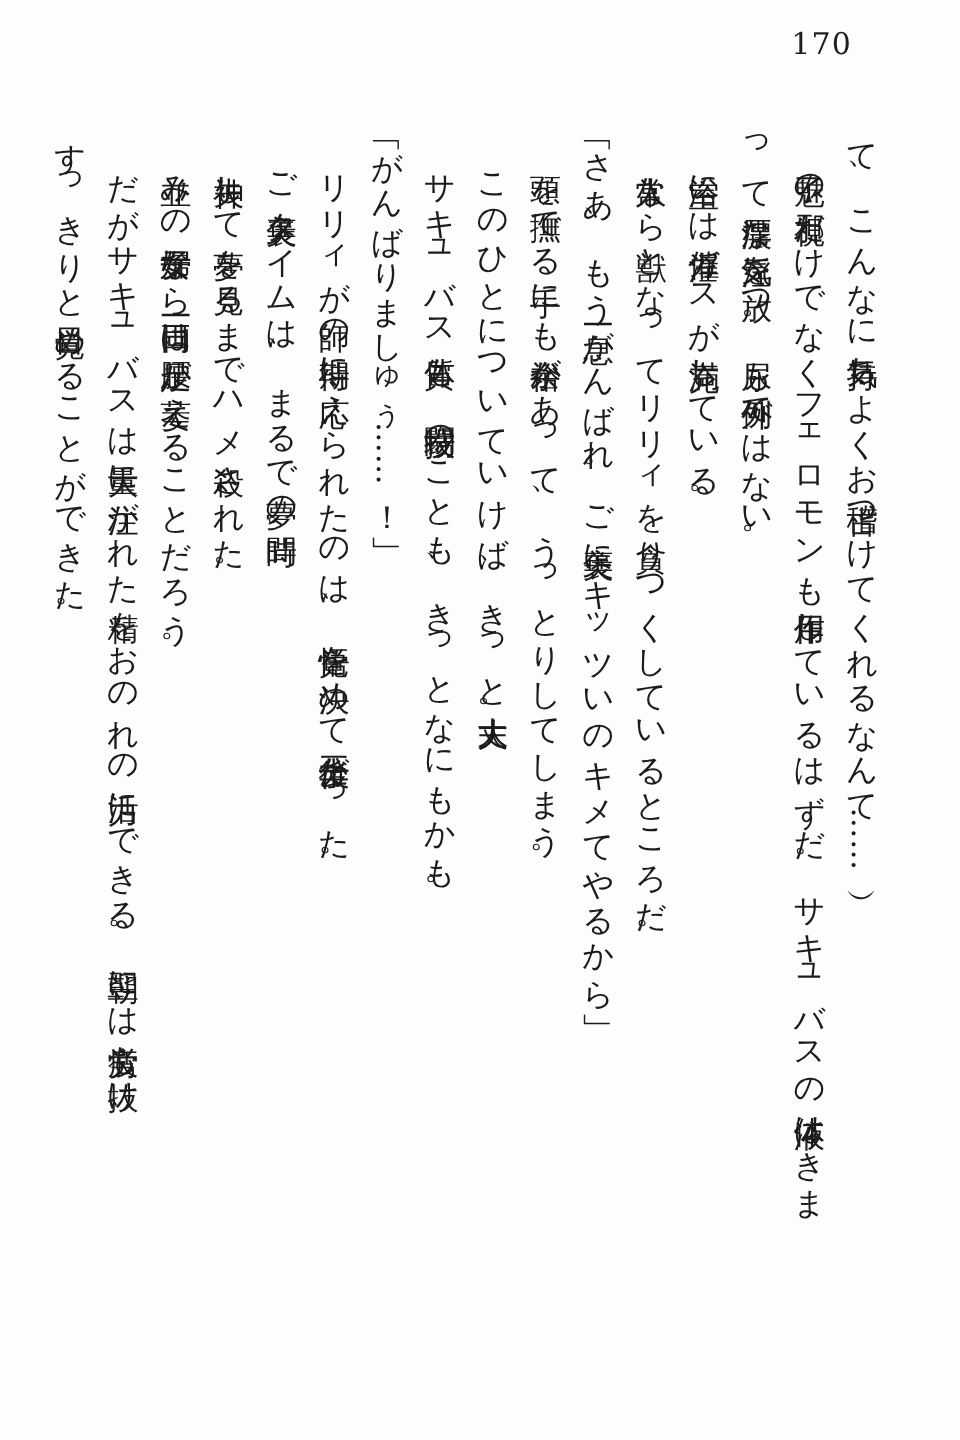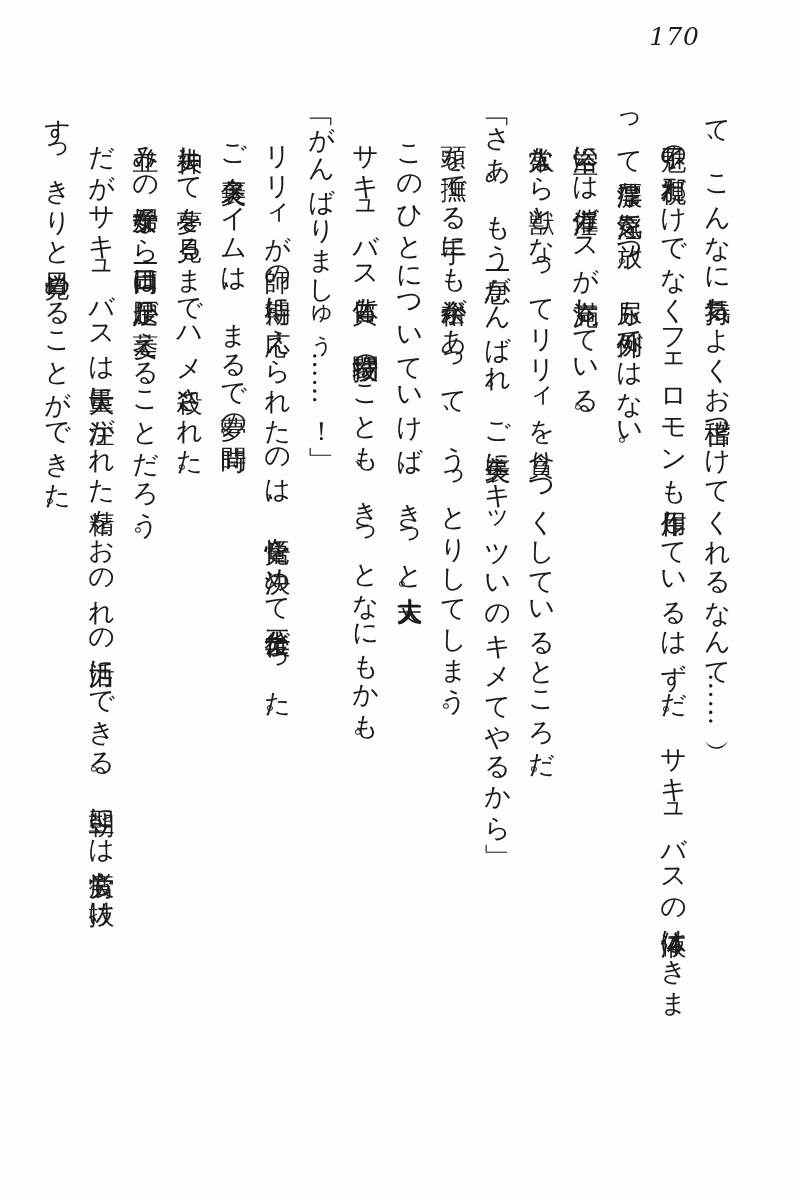--- a/index.html
+++ b/index.html
@@ -15,23 +15,22 @@
     font-family: "DejaVu Serif", "Liberation Serif", serif;
   }
   .book-page {
     position: absolute;
     inset: 0;
     background: #fdfdfd;
   }
   .page-number {
     position: absolute;
     top: 22px;
-    right: 100px;
+    right: 90px;
     font-size: 25px;
-    font-style: italic;
     color: #1e1e1e;
     letter-spacing: 1px;
   }
   .text-block {
     position: absolute;
     top: 101px;
     right: 60px;
     height: 1040px;
     writing-mode: vertical-rl;
     text-orientation: mixed;

